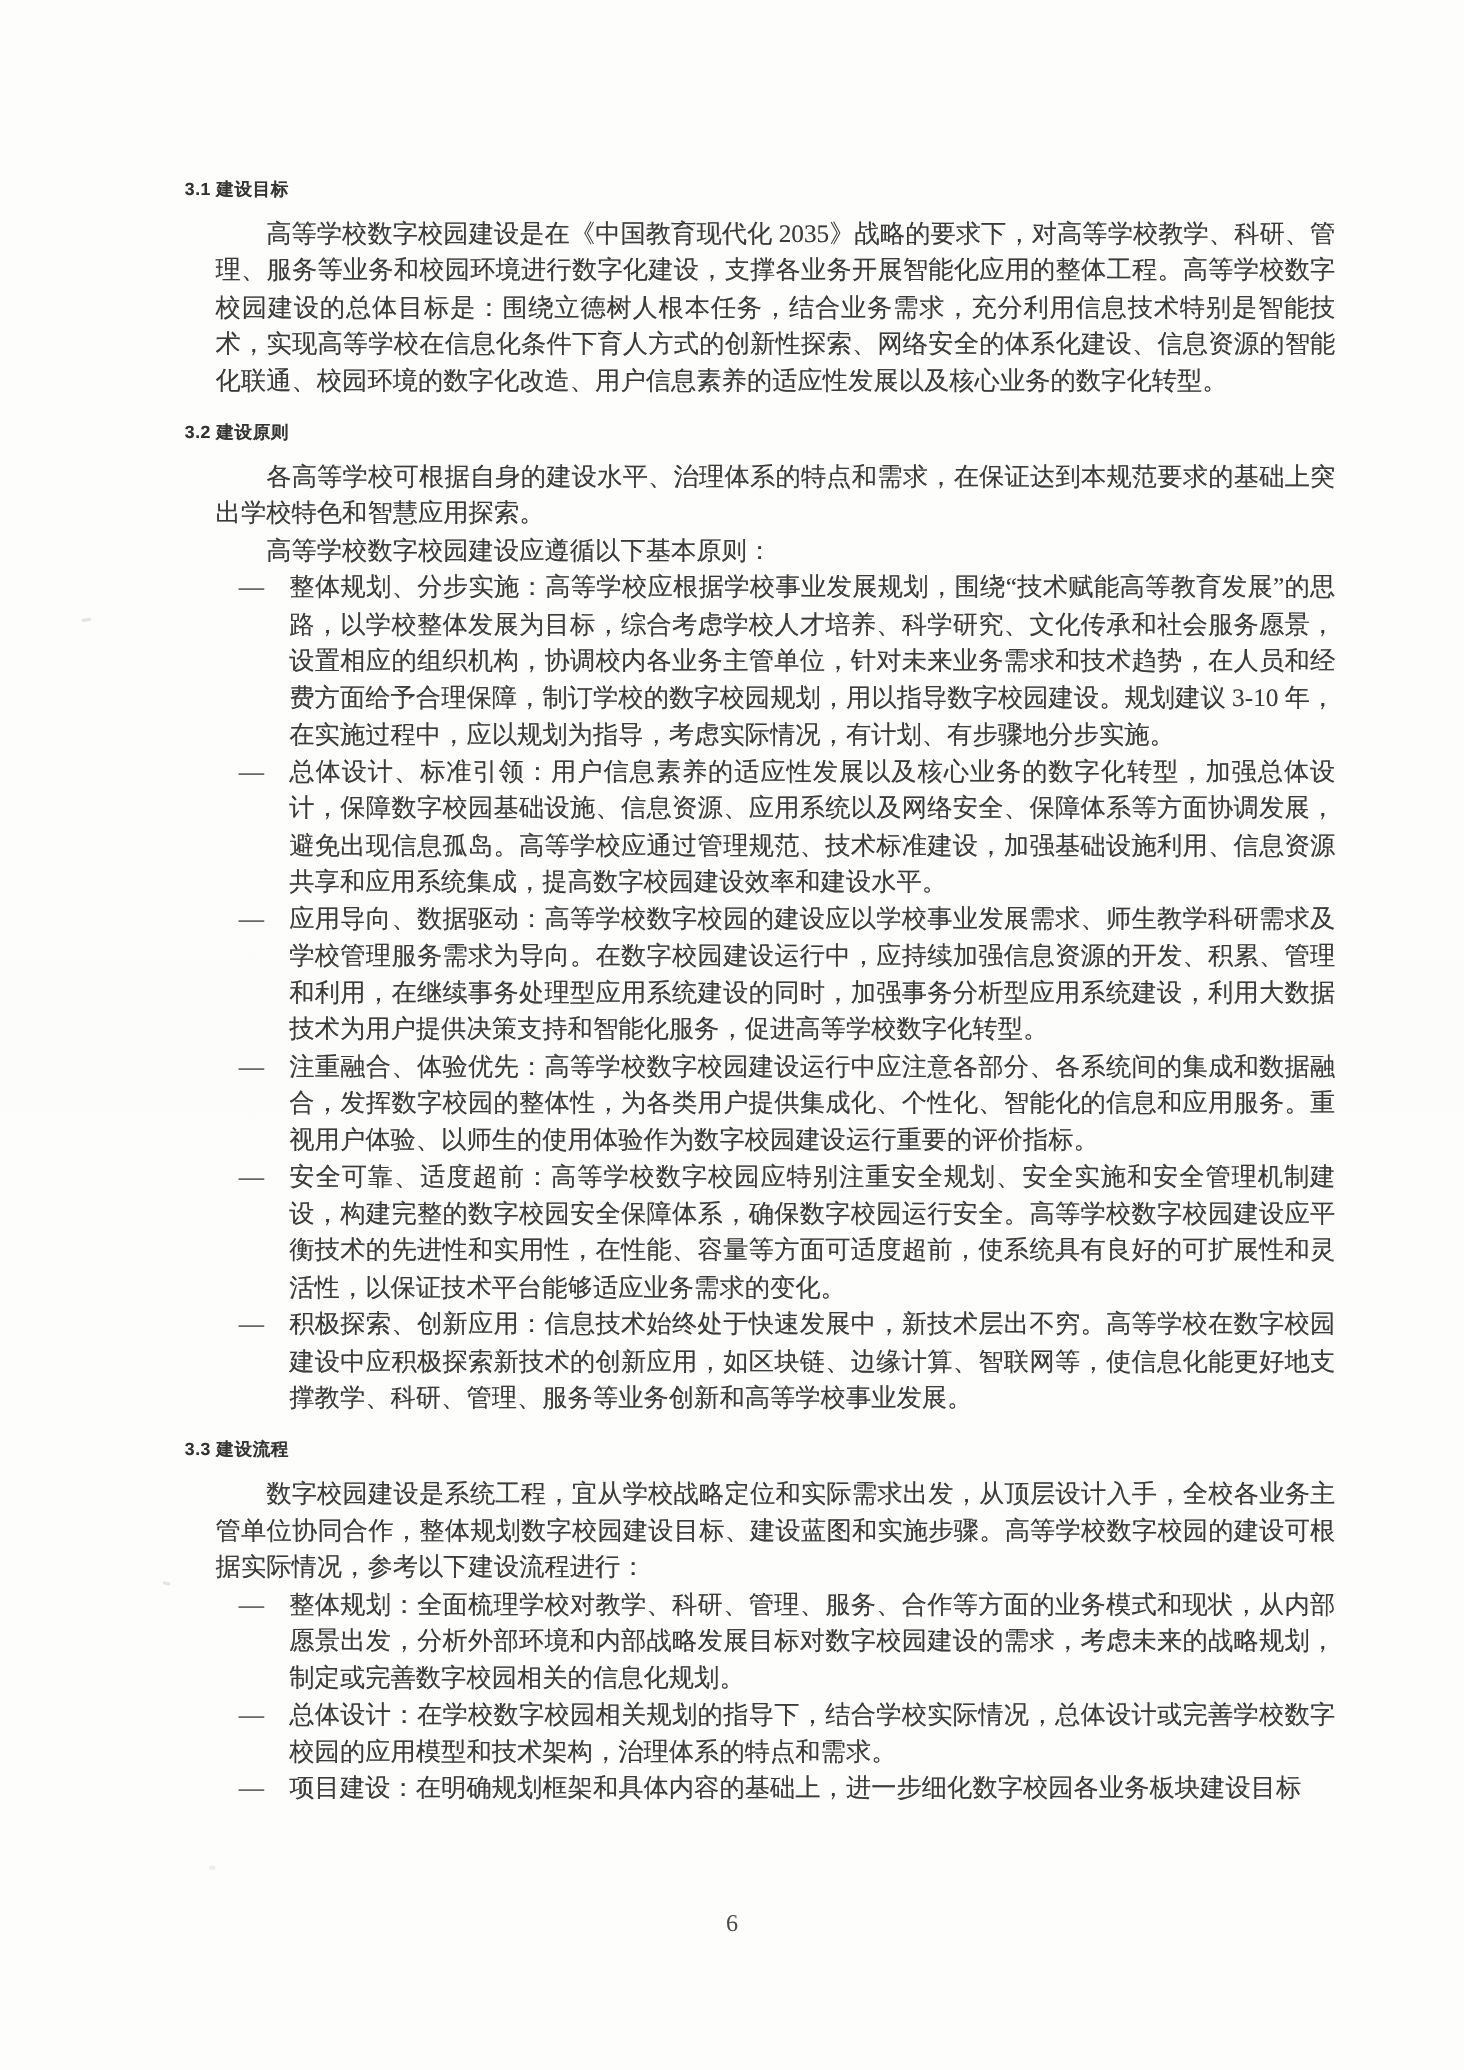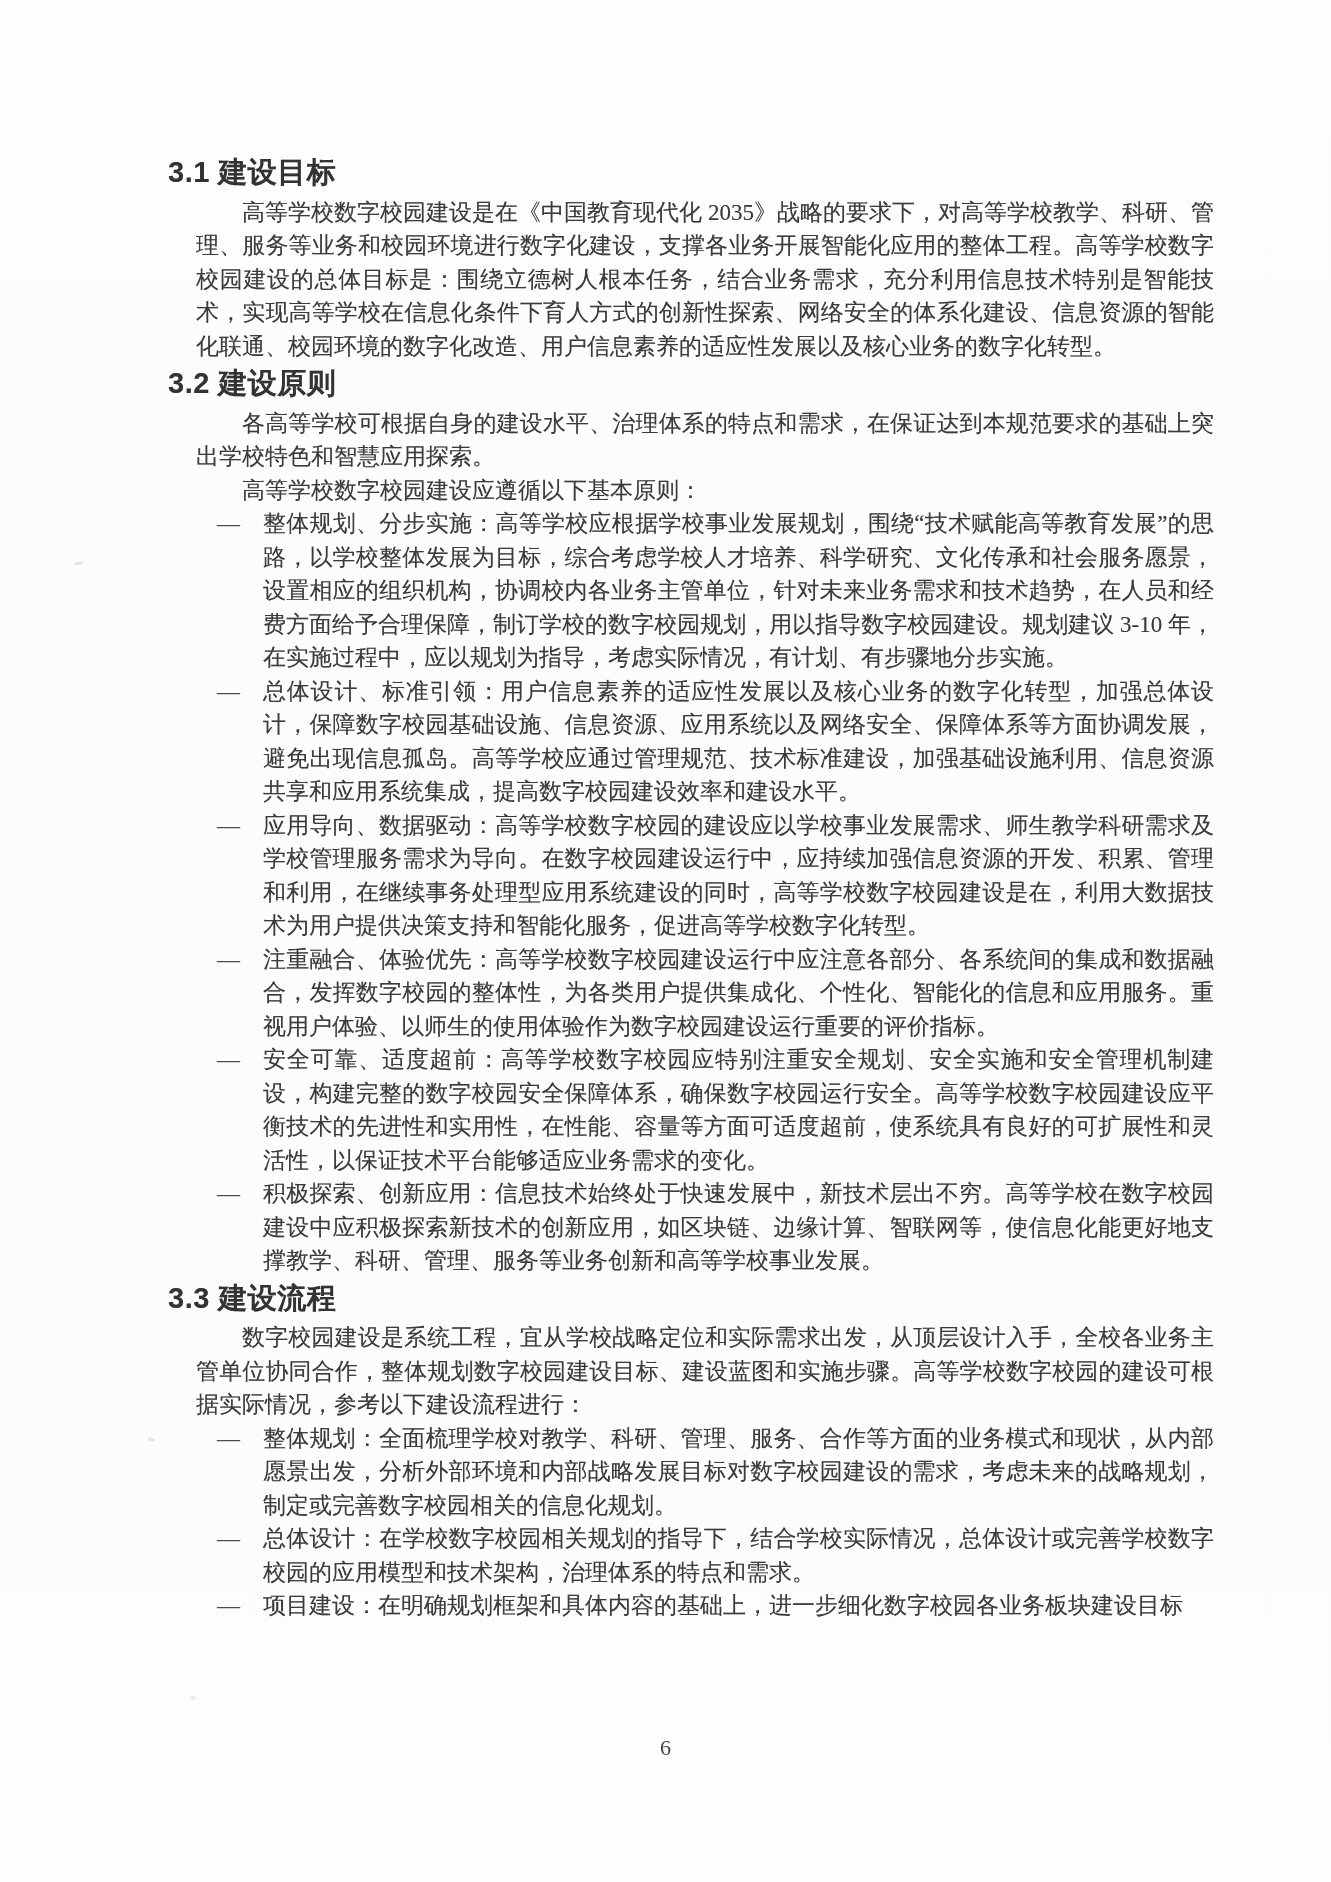--- a/index.html
+++ b/index.html
@@ -21,27 +21,27 @@
     top: 156px;
     width: 1046px;
     font-size: 23px;
     line-height: 33.5px;
     color: #3b3b3b;
     text-shadow: 0 0 0.5px rgba(70,70,70,0.45);
   }
   .sec-heading {
     font-family: "Liberation Sans", "DejaVu Sans", sans-serif;
     font-weight: 700;
-    font-size: 29px;
+    font-size: 16px;
     color: #333333;
     line-height: 33.5px;
     margin-bottom: 6px;
     letter-spacing: 0.5px;
   }
-  .sec-heading.gap-top { margin-top: 4px; }
+  .sec-heading.gap-top { margin-top: 14px; }
   .para {
     text-indent: 2em;
     text-align: justify;
     color: #3b3b3b;
     margin-left: 28px;
   }
   .bullet-list { margin: 0; }
   .bullet {
     display: flex;
     align-items: flex-start;
@@ -95,21 +95,21 @@
         <div class="bullet">
           <span class="marker">—</span>
           <span class="btext">整体规划、分步实施：高等学校应根据学校事业发展规划，围绕“技术赋能高等教育发展”的思路，以学校整体发展为目标，综合考虑学校人才培养、科学研究、文化传承和社会服务愿景，设置相应的组织机构，协调校内各业务主管单位，针对未来业务需求和技术趋势，在人员和经费方面给予合理保障，制订学校的数字校园规划，用以指导数字校园建设。规划建议 3-10 年，在实施过程中，应以规划为指导，考虑实际情况，有计划、有步骤地分步实施。</span>
         </div>
         <div class="bullet">
           <span class="marker">—</span>
           <span class="btext">总体设计、标准引领：用户信息素养的适应性发展以及核心业务的数字化转型，加强总体设计，保障数字校园基础设施、信息资源、应用系统以及网络安全、保障体系等方面协调发展，避免出现信息孤岛。高等学校应通过管理规范、技术标准建设，加强基础设施利用、信息资源共享和应用系统集成，提高数字校园建设效率和建设水平。</span>
         </div>
         <div class="bullet">
           <span class="marker">—</span>
-          <span class="btext">应用导向、数据驱动：高等学校数字校园的建设应以学校事业发展需求、师生教学科研需求及学校管理服务需求为导向。在数字校园建设运行中，应持续加强信息资源的开发、积累、管理和利用，在继续事务处理型应用系统建设的同时，高等学校数字校园建设是在，利用大数据技术为用户提供决策支持和智能化服务，促进高等学校数字化转型。</span>
+          <span class="btext">应用导向、数据驱动：高等学校数字校园的建设应以学校事业发展需求、师生教学科研需求及学校管理服务需求为导向。在数字校园建设运行中，应持续加强信息资源的开发、积累、管理和利用，在继续事务处理型应用系统建设的同时，加强事务分析型应用系统建设，利用大数据技术为用户提供决策支持和智能化服务，促进高等学校数字化转型。</span>
         </div>
         <div class="bullet">
           <span class="marker">—</span>
           <span class="btext">注重融合、体验优先：高等学校数字校园建设运行中应注意各部分、各系统间的集成和数据融合，发挥数字校园的整体性，为各类用户提供集成化、个性化、智能化的信息和应用服务。重视用户体验、以师生的使用体验作为数字校园建设运行重要的评价指标。</span>
         </div>
         <div class="bullet">
           <span class="marker">—</span>
           <span class="btext">安全可靠、适度超前：高等学校数字校园应特别注重安全规划、安全实施和安全管理机制建设，构建完整的数字校园安全保障体系，确保数字校园运行安全。高等学校数字校园建设应平衡技术的先进性和实用性，在性能、容量等方面可适度超前，使系统具有良好的可扩展性和灵活性，以保证技术平台能够适应业务需求的变化。</span>
         </div>
         <div class="bullet">

